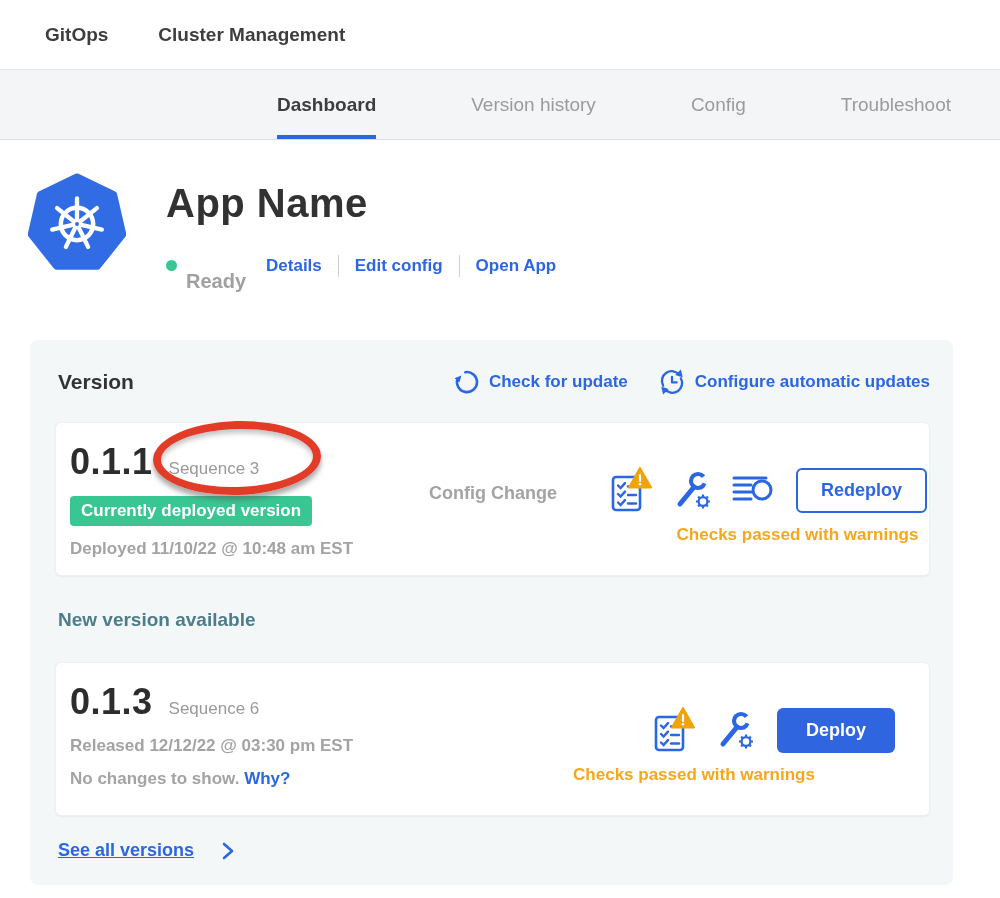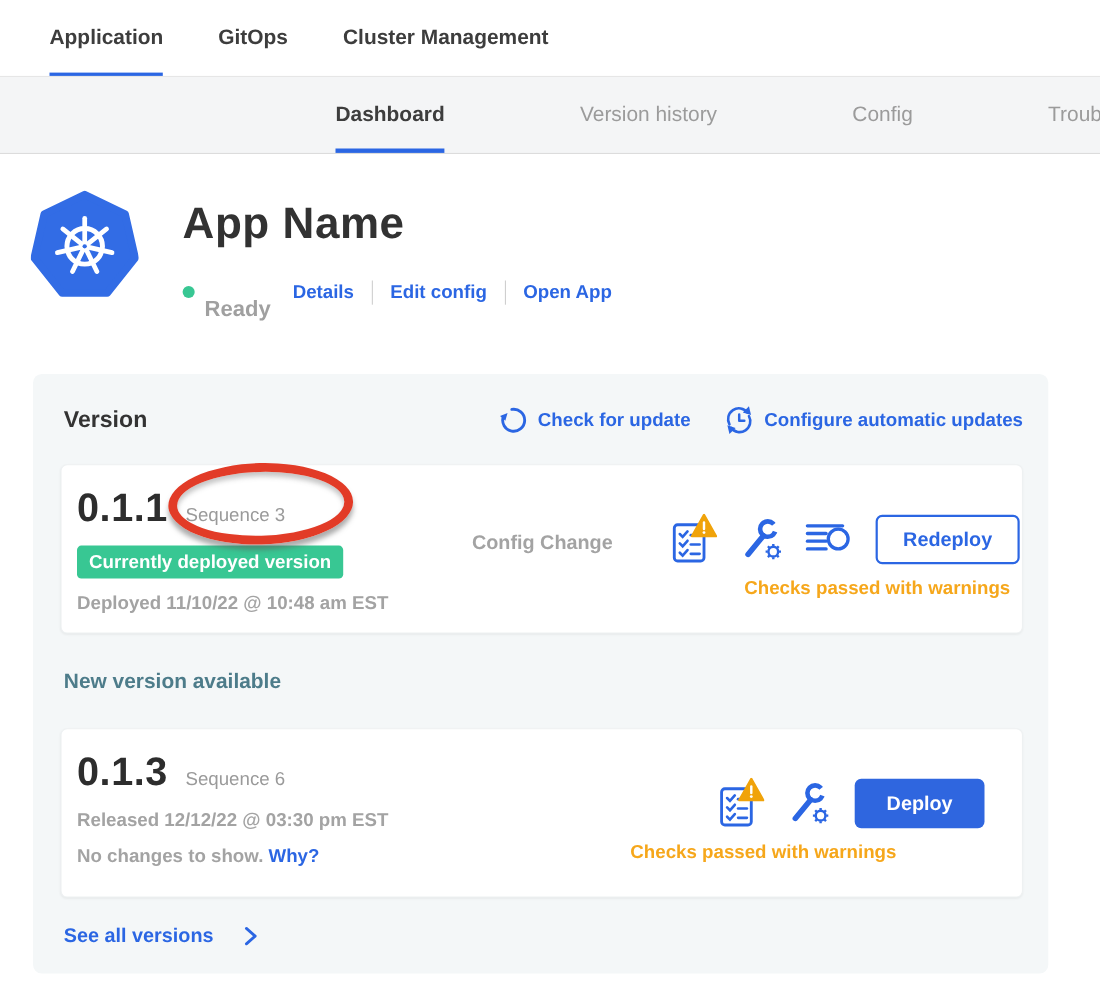--- a/index.html
+++ b/index.html
@@ -12,21 +12,21 @@
   .topnav-item { display:flex; align-items:center; margin-right:50px;
                  font-size:19px; font-weight:700; color:#3d3d3d; cursor:pointer;
                  border-bottom:3px solid transparent; padding-top:3px; }
   .topnav-item.active { border-bottom-color:var(--accent,#2b66e3); }
 
   
   .subnav { height:70px; background:#f4f5f6; border-bottom:1px solid #dcdcdc;
             display:flex; align-items:stretch; padding-left:277px; white-space:nowrap; }
   .subnav-item { display:flex; align-items:center; margin-right:95px;
                  font-size:19px; font-weight:500; color:#9b9b9b; cursor:pointer;
-                 border-bottom:4px solid transparent; padding-top:4px;margin-left:28px; }
+                 border-bottom:4px solid transparent; padding-top:4px; }
   .subnav-item.active { color:#3d3d3d; font-weight:700; border-bottom-color:var(--accent,#2b66e3); }
 
   
   .app-header { display:flex; margin:33px 0 0 28px; }
   .k8s-logo { width:98px; height:98px; flex:0 0 98px; }
   .app-header-text { margin-left:40px; padding-top:8px; }
   .page-title { font-size:40px; font-weight:700; color:#323232; letter-spacing:.5px; }
   .status-row { display:flex; align-items:center; margin-top:12px; }
   .status-dot { width:11px; height:11px; border-radius:50%; background:var(--green,#38c793); margin-right:9px; }
   .status-text { font-size:20px; font-weight:700; color:#a0a0a0; margin-right:20px;margin-top:32px; }
@@ -63,35 +63,32 @@
   .btn-outline { background:#fff; color:var(--accent,#2b66e3); border:2px solid var(--accent,#2b66e3);
                  padding:10px 23px; }
   .btn-solid { background:#2f66df; color:#fff; border:none; padding:12px 29px; }
   .checks-warn { text-align:center; font-size:17px; font-weight:700; color:var(--orange,#f6a71b);
                  margin-top:12px; padding-left:60px; }
 
   .new-version-heading { font-size:19px; font-weight:700; color:var(--teal,#4d7c8a);
                          margin:33px 0 31px 3px; }
 
   .see-all { display:flex; align-items:center; margin:24px 0 0 3px; cursor:pointer; }
-  .see-all span { font-size:18px; font-weight:700; color:var(--accent,#2b66e3); margin-right:28px; }
+  .see-all span { font-size:18px; font-weight:700; color:var(--accent,#2b66e3); margin-right:28px;text-decoration:underline; }
 
   
   .annotation-ellipse { position:absolute; left:97px; top:-2px; width:168px; height:74px;
                         border:8px solid var(--annotation,#e23b27); border-radius:50%;
                         transform:rotate(-1.5deg); pointer-events:none;
                         box-shadow:0 5px 5px rgba(90,90,90,.5), inset 0 4px 5px rgba(90,90,90,.35); }
 </style>
 </head>
 <body>
 
 <nav class="topnav">
-  <div class="topnav-item active">
-    <span>Application</span>
-  </div>
   <div class="topnav-item">
     <span>GitOps</span>
   </div>
   <div class="topnav-item">
     <span>Cluster Management</span>
   </div>
 </nav>
 
 <nav class="subnav">
   <div class="subnav-item active">

